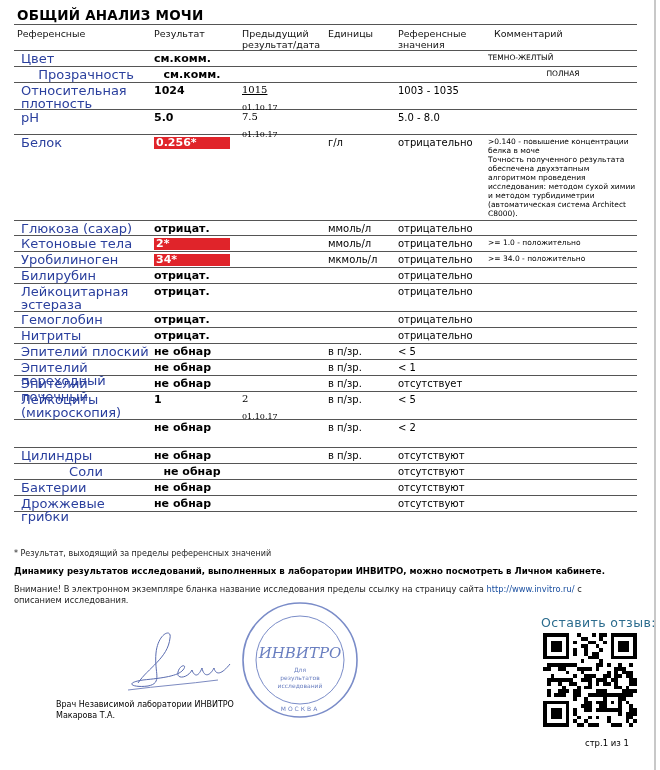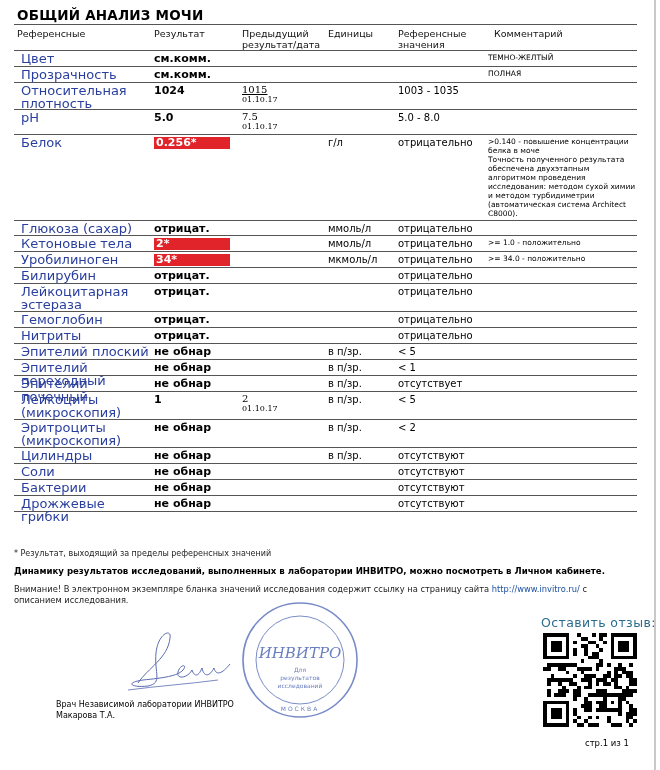--- a/index.html
+++ b/index.html
@@ -9,21 +9,21 @@
   .title { position: absolute; left: 17px; top: 7px; font-size: 13.5px; font-weight: bold; letter-spacing: 0.2px; }
   .table { position: absolute; left: 14px; top: 24px; width: 623px; border-top: 1.5px solid #555; }
   .hdr { position: relative; height: 26px; border-bottom: 1.5px solid #555; font-size: 9.5px; font-family: "DejaVu Sans", sans-serif; color: #111; }
   .hdr span { position: absolute; top: 3px; line-height: 11px; }
   .row { position: relative; border-bottom: 1.5px solid #555; }
   .cell { position: absolute; top: 1px; }
   .c-name { left: 7px; width: 130px; font-size: 13px; color: #2a3f9d; line-height: 13px; }
   .c-res { left: 140px; width: 76px; font-size: 11px; font-weight: bold; line-height: 13px; }
   .c-res.flag { background: #e0242a; color: #fff; height: 12px; width: 76px; padding-left: 2px; top: 2px; line-height: 12px; }
   .c-prev { left: 228px; font-family: "DejaVu Serif", serif; font-size: 10px; line-height: 11px; }
-  .c-prev .date { font-size: 8px; display: block; line-height: 9px; }
+  .c-prev .date { font-size: 8px; display: block; line-height: 9px; margin-top: 8px; }
   .c-unit { left: 314px; font-size: 10px; line-height: 13px; }
   .c-ref { left: 384px; font-size: 10px; line-height: 13px; }
   .c-com { left: 474px; width: 150px; font-size: 7.5px; line-height: 9px; top: 2px; }
   .foot-note { position: absolute; left: 14px; top: 549px; font-size: 8px; color: #222; }
   .foot-bold { position: absolute; left: 14px; top: 566px; font-size: 8.6px; font-weight: bold; }
   .foot-warn { position: absolute; left: 14px; top: 584px; width: 600px; font-size: 8.3px; line-height: 11px; color: #222; }
   .foot-warn .link { color: #1a4fa0; }
   .sig-text { position: absolute; left: 56px; top: 699px; font-size: 8px; line-height: 11px; }
   .signature { position: absolute; left: 118px; top: 628px; width: 120px; height: 70px; }
   .stamp { position: absolute; left: 240px; top: 600px; width: 120px; height: 120px; }
@@ -52,21 +52,21 @@
         <span style="position:static;display:block">значения</span>
       </span>
     <span style="left:480px">Комментарий</span>
   </div>
   <div id="rows">
       <div class="row" style="height: 16px;">
         <div class="cell c-name">Цвет</div>
         <div class="cell c-res">см.комм.</div>
         <div class="cell c-com" style="white-space: pre-line;">ТЕМНО-ЖЕЛТЫЙ</div>
       </div>
-      <div class="row" style="height: 16px;">
+      <div class="row" style="height: 16px; text-align: center;">
         <div class="cell c-name">Прозрачность</div>
         <div class="cell c-res">см.комм.</div>
         <div class="cell c-com" style="white-space: pre-line;">ПОЛНАЯ</div>
       </div>
       <div class="row" style="height: 27px;">
         <div class="cell c-name">Относительная плотность</div>
         <div class="cell c-res">1024</div>
         <div class="cell c-prev">
           <span style="display: block; text-decoration: underline;">1015</span>
           <span class="date">01.10.17</span>
@@ -152,52 +152,51 @@
         <div class="cell c-name">Лейкоциты (микроскопия)</div>
         <div class="cell c-res">1</div>
         <div class="cell c-prev">
           <span style="display: block;">2</span>
           <span class="date">01.10.17</span>
         </div>
         <div class="cell c-unit">в п/зр.</div>
         <div class="cell c-ref" style="white-space: pre-line;">&lt; 5</div>
       </div>
       <div class="row" style="height: 28px;">
-        <div class="cell c-name">Эритроциты (микроскопия)</div>
         <div class="cell c-res">не обнар</div>
         <div class="cell c-unit">в п/зр.</div>
         <div class="cell c-ref" style="white-space: pre-line;">&lt; 2</div>
       </div>
       <div class="row" style="height: 16px;">
         <div class="cell c-name">Цилиндры</div>
         <div class="cell c-res">не обнар</div>
         <div class="cell c-unit">в п/зр.</div>
         <div class="cell c-ref" style="white-space: pre-line;">отсутствуют</div>
       </div>
-      <div class="row" style="height: 16px;">
+      <div class="row" style="height: 16px; text-align: center;">
         <div class="cell c-name">Соли</div>
         <div class="cell c-res">не обнар</div>
         <div class="cell c-ref" style="white-space: pre-line;">отсутствуют</div>
       </div>
       <div class="row" style="height: 16px;">
         <div class="cell c-name">Бактерии</div>
         <div class="cell c-res">не обнар</div>
         <div class="cell c-ref" style="white-space: pre-line;">отсутствуют</div>
       </div>
       <div class="row" style="height: 16px;">
         <div class="cell c-name">Дрожжевые грибки</div>
         <div class="cell c-res">не обнар</div>
         <div class="cell c-ref" style="white-space: pre-line;">отсутствуют</div>
       </div>
     </div>
 </div>
 
 <div class="foot-note">* Результат, выходящий за пределы референсных значений</div>
 <div class="foot-bold">Динамику результатов исследований, выполненных в лаборатории ИНВИТРО, можно посмотреть в Личном кабинете.</div>
-<div class="foot-warn"><span>Внимание! В электронном экземпляре бланка значений исследования содержит ссылку на страницу сайта </span><span class="link">http://www.invitro.ru/</span><span> с описанием исследования.</span></div>
+<div class="foot-warn"><span>Внимание! В электронном экземпляре бланка название исследования пределы ссылку на страницу сайта </span><span class="link">http://www.invitro.ru/</span><span> с описанием исследования.</span></div>
 
 <svg class="signature" viewBox="0 0 120 70">
   <path d="M20 55 C 30 40, 50 30, 52 10 C 54 0, 40 5, 38 25 C 36 45, 45 55, 30 58 C 15 60, 5 55, 25 52 C 45 50, 60 48, 65 42 C 70 36, 62 36, 60 44 C 58 52, 70 50, 74 42 C 76 48, 80 50, 84 40 C 86 50, 92 48, 96 40 C 98 48, 104 46, 112 36" stroke="#5a6cb0" stroke-width="1" fill="none"></path>
   <path d="M10 62 C 40 58, 70 56, 100 52" stroke="#5a6cb0" stroke-width="0.8" fill="none"></path>
 </svg>
 
 <svg class="stamp" viewBox="0 0 120 120">
   <circle cx="60" cy="60" r="57" stroke="#7a8cc8" stroke-width="1.6" fill="none"></circle>
   <circle cx="60" cy="60" r="44" stroke="#7a8cc8" stroke-width="1" fill="none"></circle>
   <text x="60" y="58" text-anchor="middle" font-family="DejaVu Serif, serif" font-size="15" fill="#6a7fc0" font-style="italic">ИНВИТРО</text>

